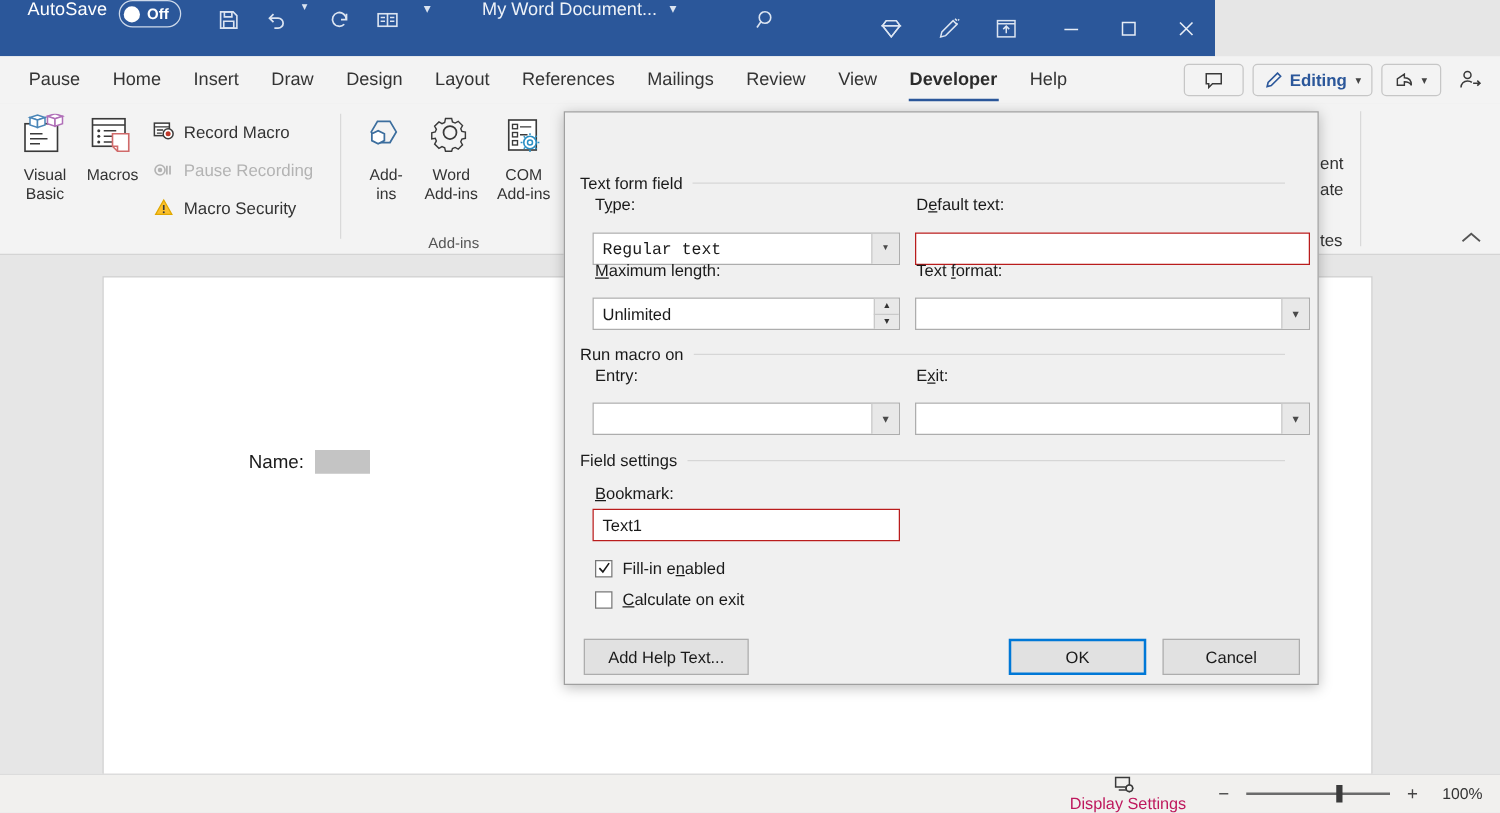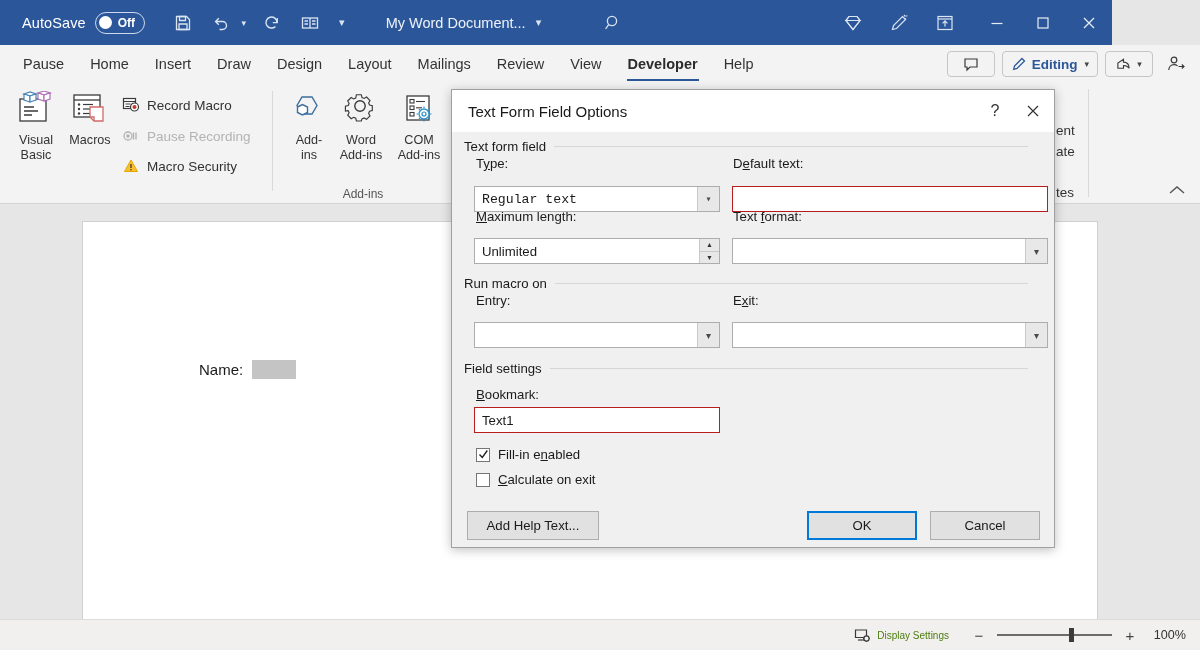--- a/index.html
+++ b/index.html
@@ -7,23 +7,23 @@
     margin: 0; padding: 0;
     width: 1200px; height: 650px;
     overflow: hidden;
     font-family: "Liberation Sans", sans-serif;
     background: #e6e6e6;
   }
   #app { position: relative; width: 1200px; height: 650px; }
 
   
   .titlebar {
-    position: absolute; left: 0; top: 0; width: 1112px; height: 45px;
+    position: absolute; left: 0; top: 0; width: 972px; height: 45px;
     background: #2b579a;
-    display: flex; align-items: center;
+    display: flex; align-items: flex-start;
   }
   .tb-autosave-label {
     color: #ffffff; font-size: 14.5px; margin-left: 22px; letter-spacing: .1px;
   }
   .toggle {
     margin-left: 9px; width: 50px; height: 22px; border-radius: 11px;
     border: 1.5px solid #cdd9ea; display: flex; align-items: center;
     padding: 0 3px;
   }
   .toggle .knob { width: 13px; height: 13px; border-radius: 50%; background: #ffffff; }
@@ -114,21 +114,21 @@
   .formfield {
     width: 44px; height: 19px; background: #c4c4c4; margin-left: 9px;
   }
 
   
   .statusbar {
     position: absolute; left: 0; top: 619px; width: 1200px; height: 31px;
     background: #f1f0ee; border-top: 1px solid #dcdcdc;
     display: flex; align-items: center; justify-content: flex-end;
   }
-  .status-disp { display: flex; align-items: center; font-size: 10px; color: #4d7c0f; }
+  .status-disp { display: flex; align-items: center; font-size: 13px; color: #be185d; flex-direction: column; }
   .status-disp .sicon { margin-right: 6px; display:flex; align-items:center; }
   .zoomwrap { display: flex; align-items: center; margin-left: 22px; }
   .zm-btn { font-size: 15px; color: #444; width: 16px; text-align: center; }
   .zslider { position: relative; width: 115px; height: 14px; margin: 0 10px; }
   .zslider .ztrack { position: absolute; top: 6px; left: 0; width: 115px; height: 1.5px; background: #6b6b6b; }
   .zslider .zthumb { position: absolute; top: 0; left: 72px; width: 5px; height: 14px; background: #3b3b3b; }
   .zpct { font-size: 12.6px; color: #333; width: 48px; text-align: right; margin-right: 14px; }
 
   
   .dlg {
@@ -285,20 +285,21 @@
     </div>
   </div>
 
   <div class="ribbon-tabs">
     <div class="rtab">Pause</div>
     <div class="rtab">Home</div>
     <div class="rtab">Insert</div>
     <div class="rtab">Draw</div>
     <div class="rtab">Design</div>
     <div class="rtab">Layout</div>
+    <div class="rtab">References</div>
     <div class="rtab">Mailings</div>
     <div class="rtab">Review</div>
     <div class="rtab">View</div>
     <div class="rtab active">Developer</div>
     <div class="rtab">Help</div>
 
     <div class="tabs-right">
       <div class="pillbtn" style="width:48px;justify-content:center;">
         <svg width="16" height="16" viewBox="0 0 16 16" fill="none" stroke="#3a3a3a" stroke-width="1.2">
           <path d="M2 3h12v8H7l-3 3v-3H2z"></path>
@@ -486,30 +487,20 @@
       <span class="zslider">
         <span class="ztrack"></span>
         <span class="zthumb"></span>
       </span>
       <span class="zm-btn">+</span>
     </div>
     <span class="zpct">100%</span>
   </div>
 
   <div class="dlg">
-    <div class="dlg-title">
-      <span class="t">Text Form Field Options</span>
-      <span class="spacer"></span>
-      <span class="dlg-help">?</span>
-      <span class="dlg-close">
-        <svg width="16" height="16" viewBox="0 0 16 16" stroke="#333" stroke-width="1.2">
-            <path d="M3 3l10 10M13 3L3 13"></path>
-          </svg>
-      </span>
-    </div>
 
     <div class="grp-head" style="left:12px; top:49px; width:578px;">
       <span>Text form field</span>
       <span class="gline"></span>
     </div>
 
     <div class="fld-label" style="left:24px; top:66px;">T<u>y</u>pe:</div>
     <div class="combo" style="left:22px; top:96px; width:246px;font-family:Liberation Mono, monospace;">
       <span class="cval">Regular text</span>
       <span class="carrow">▾</span>

